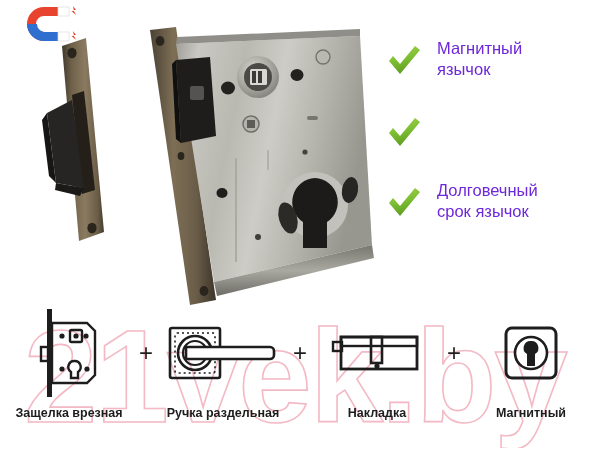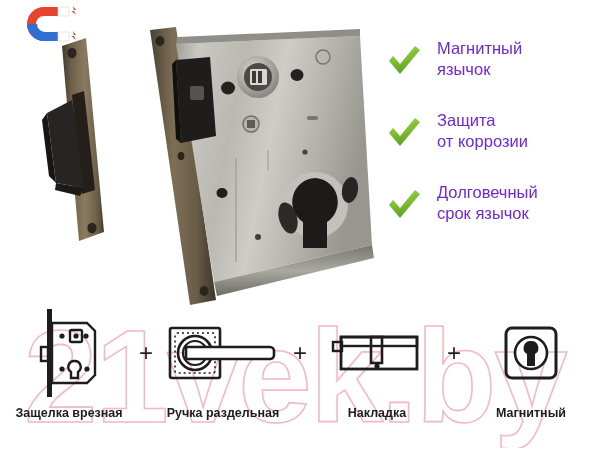--- a/index.html
+++ b/index.html
@@ -254,22 +254,20 @@
         <path d="M4 17 L8 12 L15 20 L30 2 L35 6 L15 30 Z" fill="url(#chk1)"></path>
       </svg>
       <div class="feature-text">Магнитный
 язычок</div>
     </div>
 
     <div class="feature-row">
       <svg class="feature-check" viewBox="0 0 38 34" xmlns="http://www.w3.org/2000/svg">
         <path d="M4 17 L8 12 L15 20 L30 2 L35 6 L15 30 Z" fill="url(#chk1)"></path>
       </svg>
-      <div class="feature-text">Защита
-от коррозии</div>
     </div>
 
     <div class="feature-row">
       <svg class="feature-check" viewBox="0 0 38 34" xmlns="http://www.w3.org/2000/svg">
         <path d="M4 17 L8 12 L15 20 L30 2 L35 6 L15 30 Z" fill="url(#chk1)"></path>
       </svg>
       <div class="feature-text">Долговечный
 срок язычок</div>
     </div>
 

